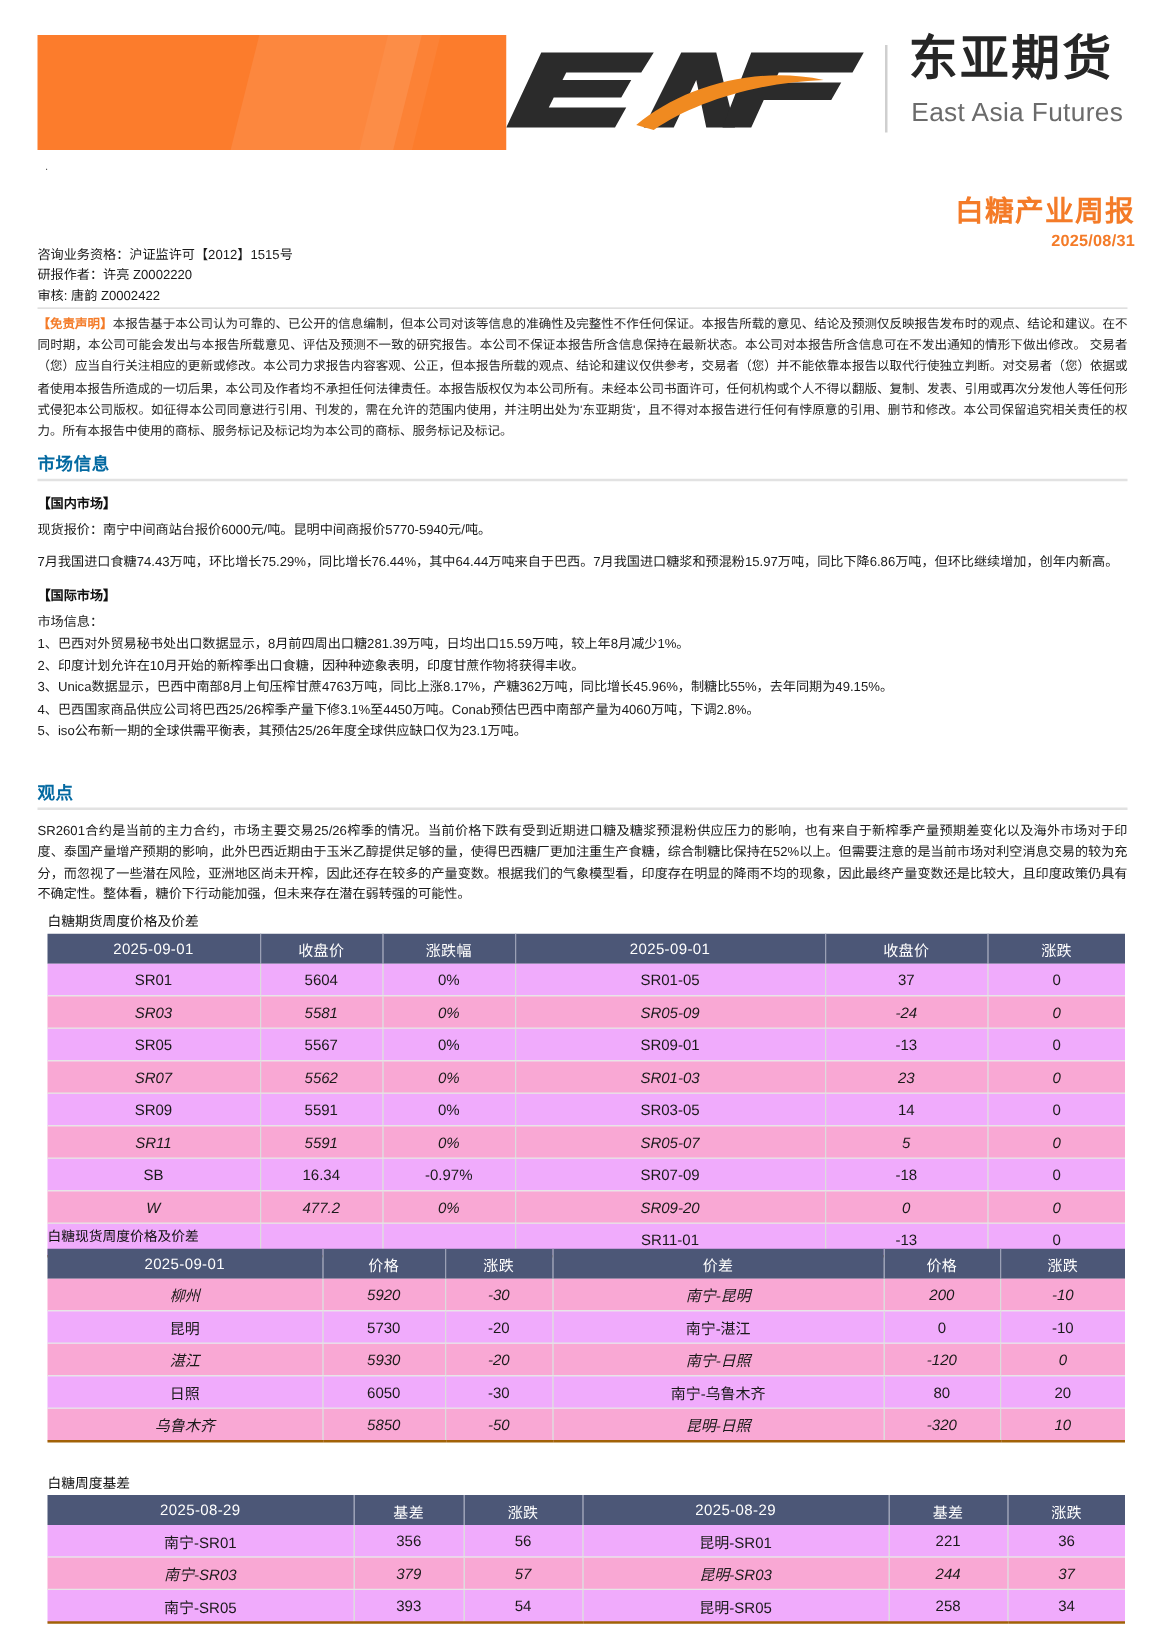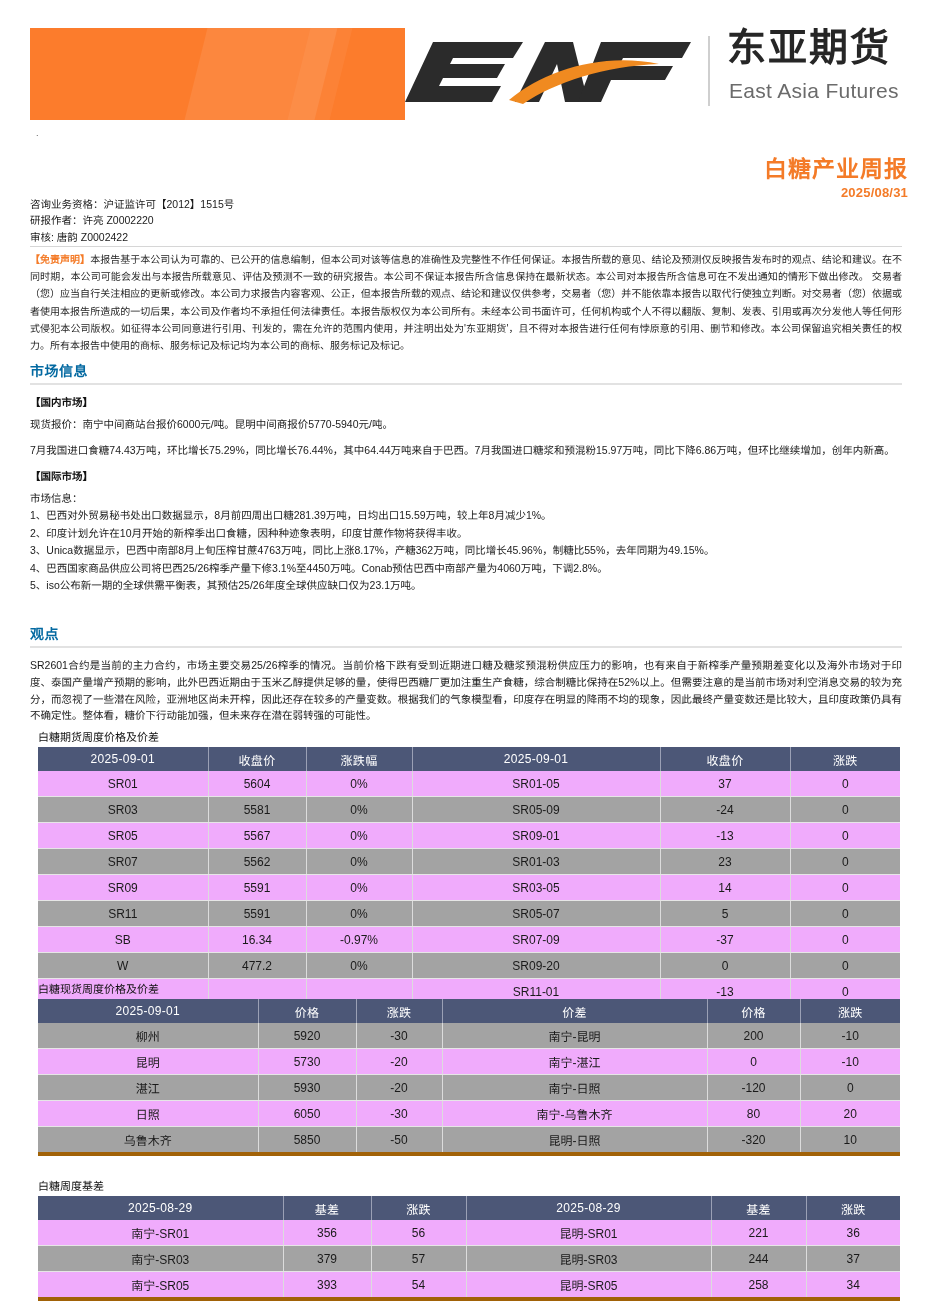--- a/index.html
+++ b/index.html
@@ -228,23 +228,23 @@
   }
   table.data th:last-child { border-right: none; }
   table.data td {
     height: 23px;
     text-align: center;
     color: #1a1a1a;
     border-right: 1px solid #dcdcdc;
     border-bottom: 1px solid #e6e6e6;
   }
   table.data td:last-child { border-right: none; }
-  table.data tr.alt td { background: #a3a3a3; }
+  table.data tr.alt td { background: #f9a8d4; font-style: italic; }
   table.data tr.plain td { background: #f0abfc; }
-  table.data tbody tr:last-child td { border-bottom: 4px solid #a16207; }
+  table.data tbody tr:last-child td { border-bottom: 2px solid #a16207; }
 </style>
 </head>
 <body>
 
 <div class="header">
   <div class="header-orange-block">
     <div class="shine"></div>
     <div class="shine2"></div>
   </div>
 
@@ -374,21 +374,21 @@
           <td>0%</td>
           <td>SR05-07</td>
           <td>5</td>
           <td>0</td>
         </tr>
       <tr class="plain">
           <td>SB</td>
           <td>16.34</td>
           <td>-0.97%</td>
           <td>SR07-09</td>
-          <td>-37</td>
+          <td>-18</td>
           <td>0</td>
         </tr>
       <tr class="alt">
           <td>W</td>
           <td>477.2</td>
           <td>0%</td>
           <td>SR09-20</td>
           <td>0</td>
           <td>0</td>
         </tr>

